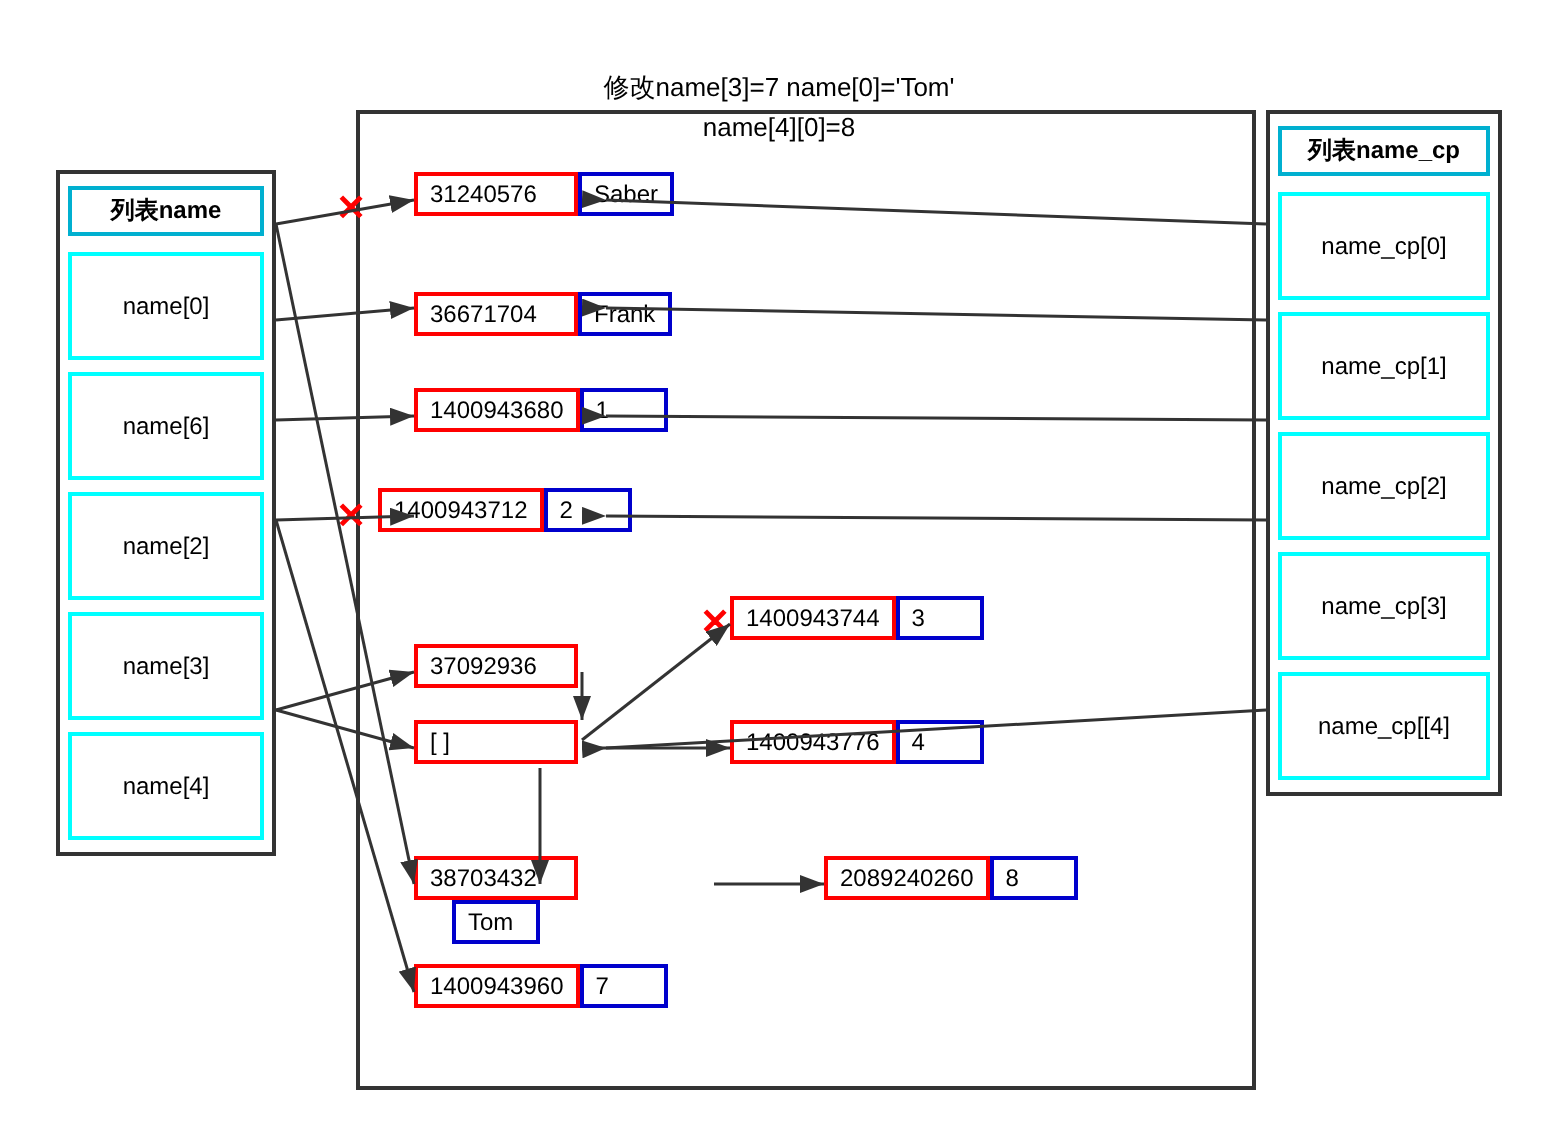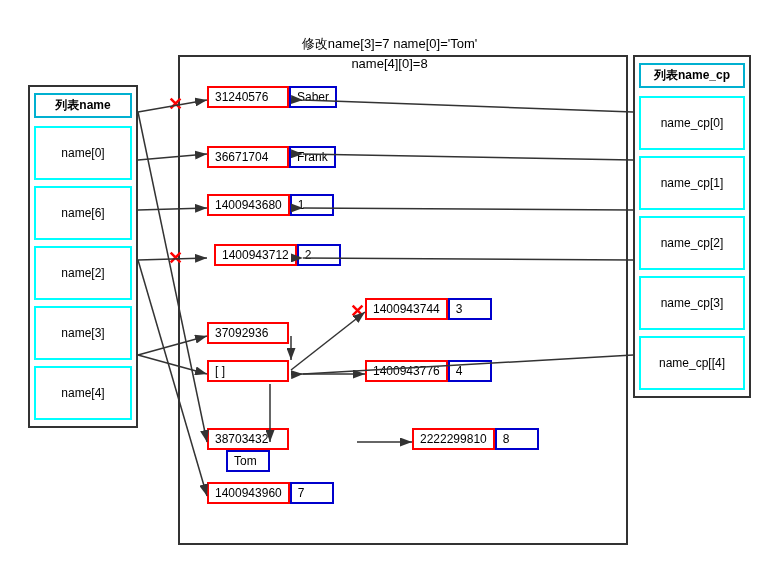--- a/index.html
+++ b/index.html
@@ -123,21 +123,21 @@
 <div class="mid-box" style="left:207px; top:146px;">
   <div class="box-id">36671704</div>
   <div class="box-val">Frank</div>
 </div>
 
 <div class="mid-box" style="left:207px; top:194px;">
   <div class="box-id">1400943680</div>
   <div class="box-val">1</div>
 </div>
 
-<div class="mid-box" style="left:214px; top:244px;">
+<div class="mid-box" style="left:189px; top:244px;">
   <div class="box-id">1400943712</div>
   <div class="box-val">2</div>
 </div>
 
 <div class="mid-box" style="left:365px; top:298px;">
   <div class="box-id">1400943744</div>
   <div class="box-val">3</div>
 </div>
 
 <div class="mid-box" style="left:207px; top:322px;">
@@ -152,21 +152,21 @@
   <div class="box-id">1400943776</div>
   <div class="box-val">4</div>
 </div>
 
 <div class="mid-box" style="left:207px; top:428px;flex-direction:column;">
   <div class="box-id">38703432</div>
   <div class="box-val">Tom</div>
 </div>
 
 <div class="mid-box" style="left:412px; top:428px;">
-  <div class="box-id">2222299810</div>
+  <div class="box-id">2089240260</div>
   <div class="box-val">8</div>
 </div>
 
 <div class="mid-box" style="left:207px; top:482px;">
   <div class="box-id">1400943960</div>
   <div class="box-val">7</div>
 </div>
 
 <div class="x-mark" style="left:168px; top:93px;">✕</div>
 <div class="x-mark" style="left:168px; top:247px;">✕</div>

